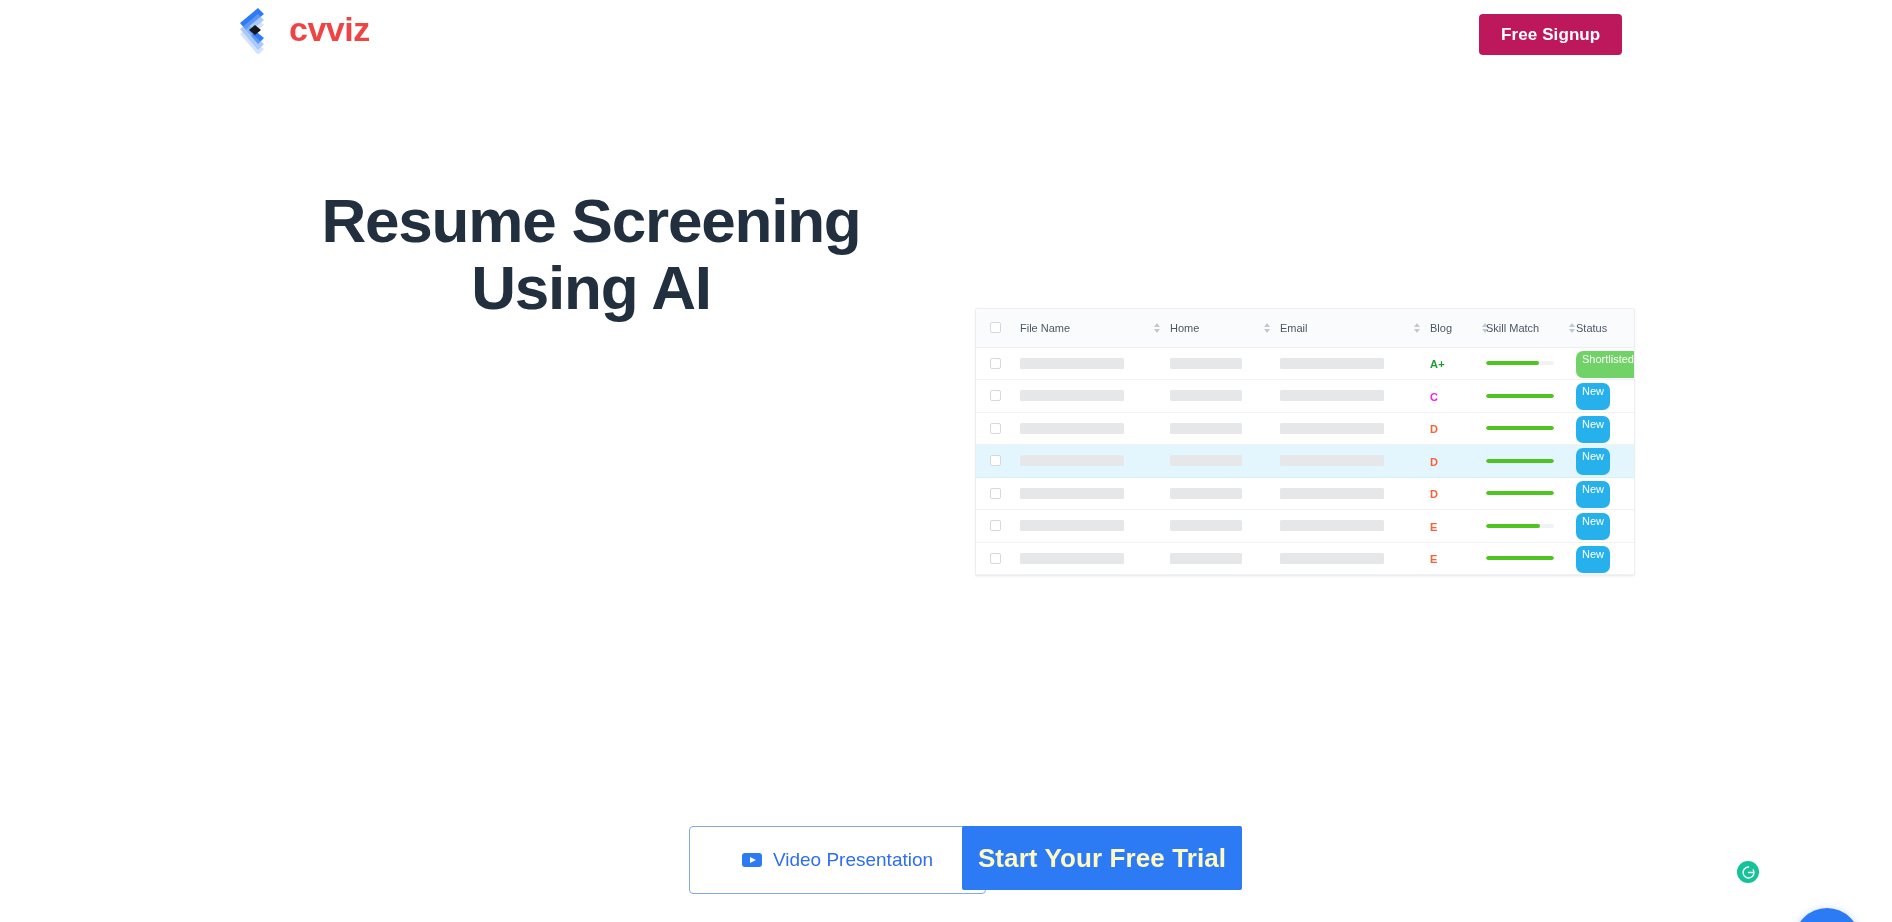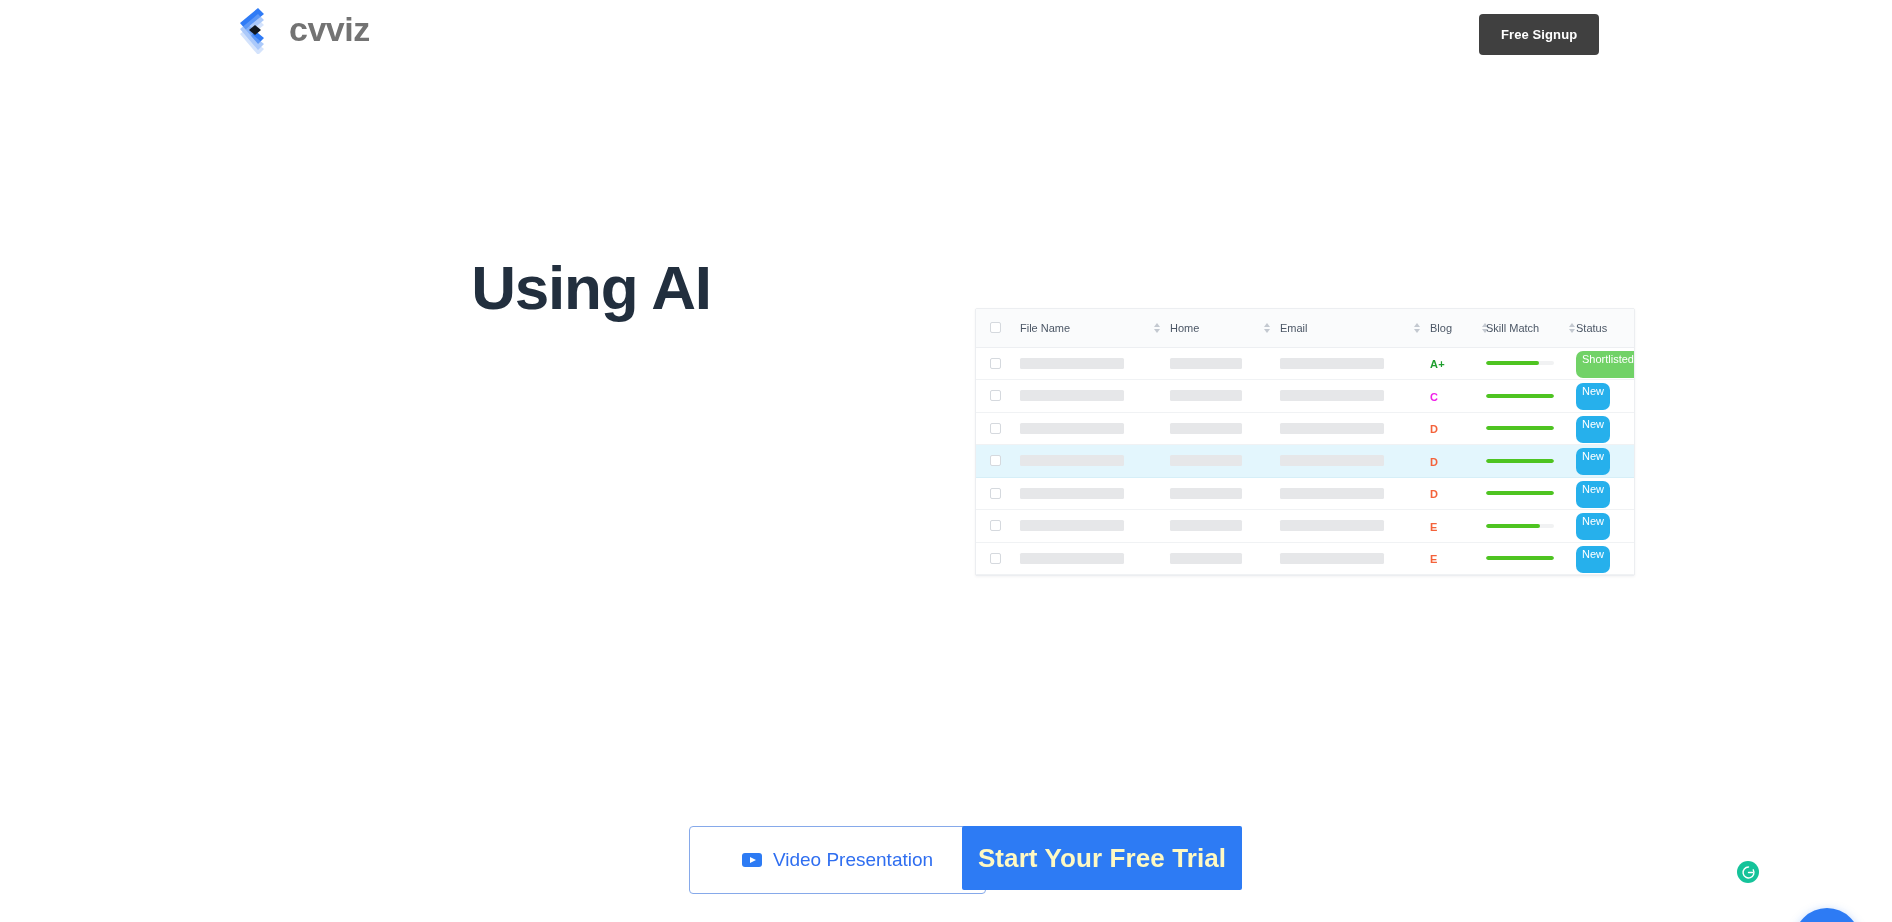--- a/index.html
+++ b/index.html
@@ -26,21 +26,21 @@
     top: 6px;
     display: flex;
     align-items: center;
     gap: 7px;
     text-decoration: none;
   }
   .brand-mark { width: 46px; height: 48px; display: block; }
   .brand-word {
     font-size: 34px;
     font-weight: 700;
-    color: #737373;
+    color: #ef4444;
     letter-spacing: -0.5px;
     line-height: 1;
     padding-bottom: 3px;
   }
 
   .nav {
     position: absolute;
     left: 580px;
     top: 0;
     height: 68px;
@@ -66,23 +66,23 @@
     border-top: 7px solid #111;
     display: inline-block;
     margin-top: 3px;
   }
   .signup-btn {
     position: absolute;
     left: 1479px;
     top: 14px;
     height: 41px;
     padding: 0 22px;
-    background: #404040;
+    background: #be185d;
     color: #ffffff;
-    font-size: 13px;
+    font-size: 17px;
     font-weight: 600;
     border: none;
     border-radius: 4px;
     cursor: pointer;
     letter-spacing: 0.1px;
     white-space: nowrap;
     font-family: "Liberation Sans", sans-serif;
   }
 
   
@@ -323,21 +323,21 @@
   </a>
 
 
   <button class="signup-btn">Free Signup</button>
 </header>
 
 <section class="hero">
 
   <div class="hero-copy">
     <h1 class="hero-title">
-      <br>
+      <span>Resume Screening</span><br>
       <span>Using AI</span>
     </h1>
   </div>
 
   <div class="table-card">
     <table class="tbl">
       <thead>
         <tr>
           <th class="col-chk">
             <span class="chk" style="margin-left:0"></span>

